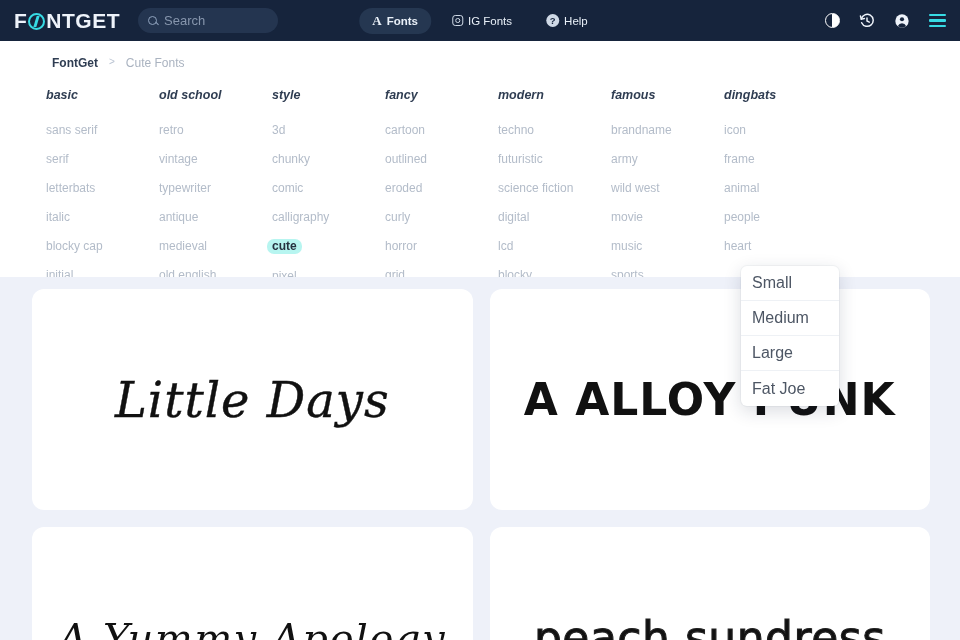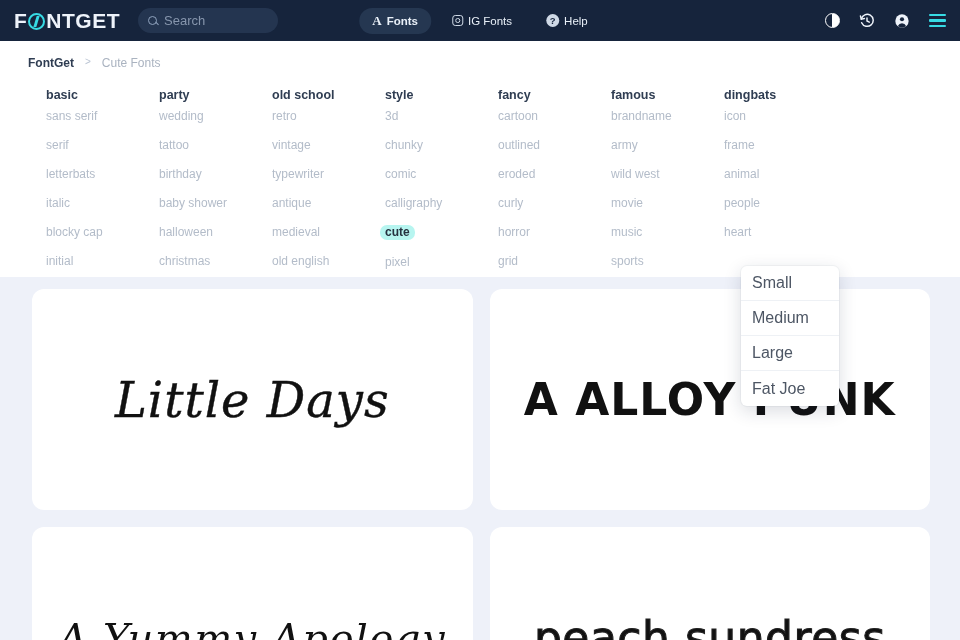--- a/index.html
+++ b/index.html
@@ -54,30 +54,30 @@
     align-items:center; justify-content:center; flex:none; }
 
   .navright { margin-left: auto; display: flex; align-items: center; gap: 19px; }
   .ic { color: #eef3fa; display: flex; align-items: center; }
   .contrast { width: 15px; height: 15px; border-radius: 50%; border: 1.7px solid #fff;
     background: linear-gradient(90deg, #16243c 50%, #fff 50%); }
   .burger { display:flex; flex-direction:column; gap:3px; }
   .burger i { display:block; width:17px; height:2.6px; background:#37dbe4; border-radius:1px; }
 
   
-  .crumbs { padding: 15px 0 0 28px; display: flex; align-items: flex-start; gap: 11px;
+  .crumbs { padding: 15px 0 0 52px; display: flex; align-items: flex-start; gap: 11px;
     font-size: 12px; }
   .crumb-root { color: #2f3d52; font-weight: 700; }
   .crumb-sep { color: #b9c3d2; font-size: 10px; }
   .crumb-cur { color: #aab3c0; }
 
   
   .cats { display: flex; padding: 18px 0 0 46px; gap: 0; }
   .catcol { width: 113px; }
-  .cat-head { font-size: 12.5px; font-weight: 700; color: #2f3d52; margin-bottom: 6px; }
+  .cat-head { font-size: 12.5px; font-weight: 700; color: #2f3d52; margin-bottom: 20px; font-style: italic; }
   .cat-item { font-size: 12px; color: #b3bcc9; margin-bottom: 7px; line-height: 13px;
     display: inline-block; text-align: center; }
   .cat-item.sel { color: #26313f; font-weight: 700; background: #b7f5f0;
     border-radius: 7px; padding: 1px 5px; margin-left: -5px; }
   .cat-row { line-height: 13px; margin-bottom: 7px; }
 
   
   .toolbar { margin-top: 14px; height: 38px; display: flex; align-items: center;
     padding: 0 22px 0 46px; position: relative; }
   .preview-input { font-size: 12px; color: #c2cad6; }
@@ -201,29 +201,20 @@
     <div class="catcol">
       <div class="cat-head">basic</div>
       <div class="cat-row"><span class="cat-item">sans serif</span></div>
       <div class="cat-row"><span class="cat-item">serif</span></div>
       <div class="cat-row"><span class="cat-item">letterbats</span></div>
       <div class="cat-row"><span class="cat-item">italic</span></div>
       <div class="cat-row"><span class="cat-item">blocky cap</span></div>
       <div class="cat-row"><span class="cat-item">initial</span></div>
     </div>
 
-    <div class="catcol">
-      <div class="cat-head">party</div>
-      <div class="cat-row"><span class="cat-item">wedding</span></div>
-      <div class="cat-row"><span class="cat-item">tattoo</span></div>
-      <div class="cat-row"><span class="cat-item">birthday</span></div>
-      <div class="cat-row"><span class="cat-item">baby shower</span></div>
-      <div class="cat-row"><span class="cat-item">halloween</span></div>
-      <div class="cat-row"><span class="cat-item">christmas</span></div>
-    </div>
 
     <div class="catcol">
       <div class="cat-head">old school</div>
       <div class="cat-row"><span class="cat-item">retro</span></div>
       <div class="cat-row"><span class="cat-item">vintage</span></div>
       <div class="cat-row"><span class="cat-item">typewriter</span></div>
       <div class="cat-row"><span class="cat-item">antique</span></div>
       <div class="cat-row"><span class="cat-item">medieval</span></div>
       <div class="cat-row"><span class="cat-item">old english</span></div>
     </div>
@@ -241,20 +232,29 @@
     <div class="catcol">
       <div class="cat-head">fancy</div>
       <div class="cat-row"><span class="cat-item">cartoon</span></div>
       <div class="cat-row"><span class="cat-item">outlined</span></div>
       <div class="cat-row"><span class="cat-item">eroded</span></div>
       <div class="cat-row"><span class="cat-item">curly</span></div>
       <div class="cat-row"><span class="cat-item">horror</span></div>
       <div class="cat-row"><span class="cat-item">grid</span></div>
     </div>
 
+    <div class="catcol">
+      <div class="cat-head">modern</div>
+      <div class="cat-row"><span class="cat-item">techno</span></div>
+      <div class="cat-row"><span class="cat-item">futuristic</span></div>
+      <div class="cat-row"><span class="cat-item">science fiction</span></div>
+      <div class="cat-row"><span class="cat-item">digital</span></div>
+      <div class="cat-row"><span class="cat-item">lcd</span></div>
+      <div class="cat-row"><span class="cat-item">blocky</span></div>
+    </div>
 
     <div class="catcol">
       <div class="cat-head">famous</div>
       <div class="cat-row"><span class="cat-item">brandname</span></div>
       <div class="cat-row"><span class="cat-item">army</span></div>
       <div class="cat-row"><span class="cat-item">wild west</span></div>
       <div class="cat-row"><span class="cat-item">movie</span></div>
       <div class="cat-row"><span class="cat-item">music</span></div>
       <div class="cat-row"><span class="cat-item">sports</span></div>
     </div>

